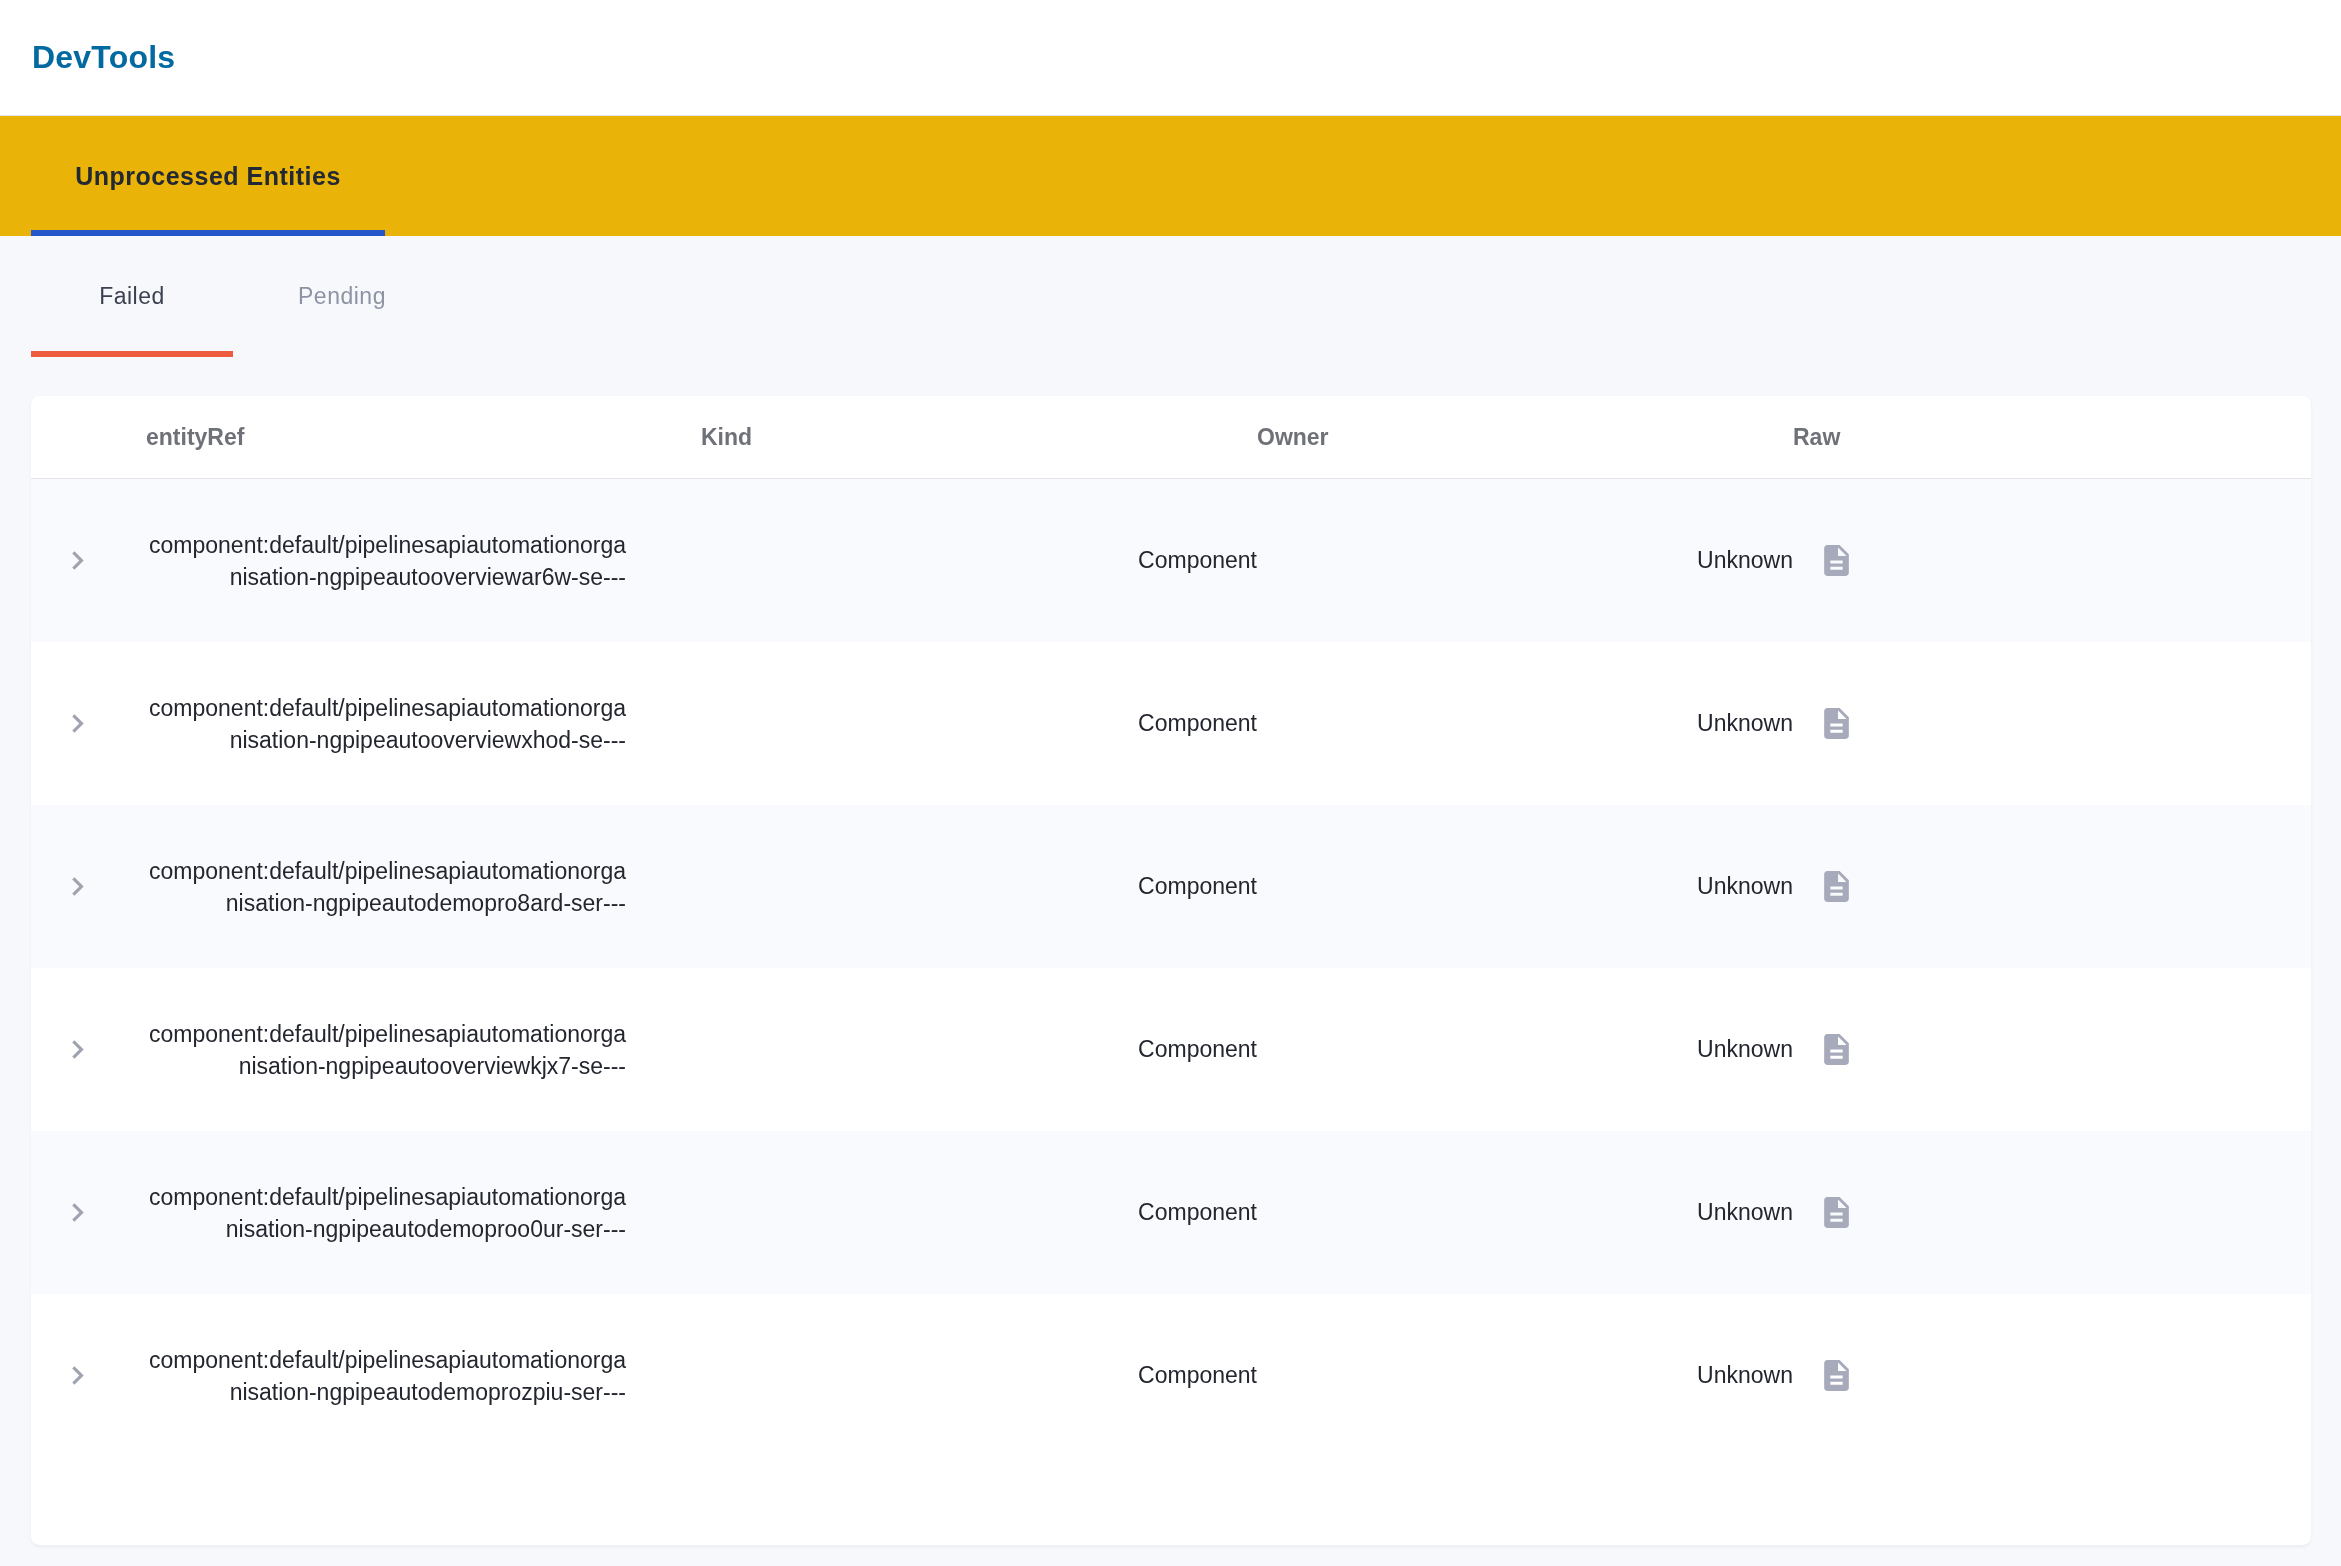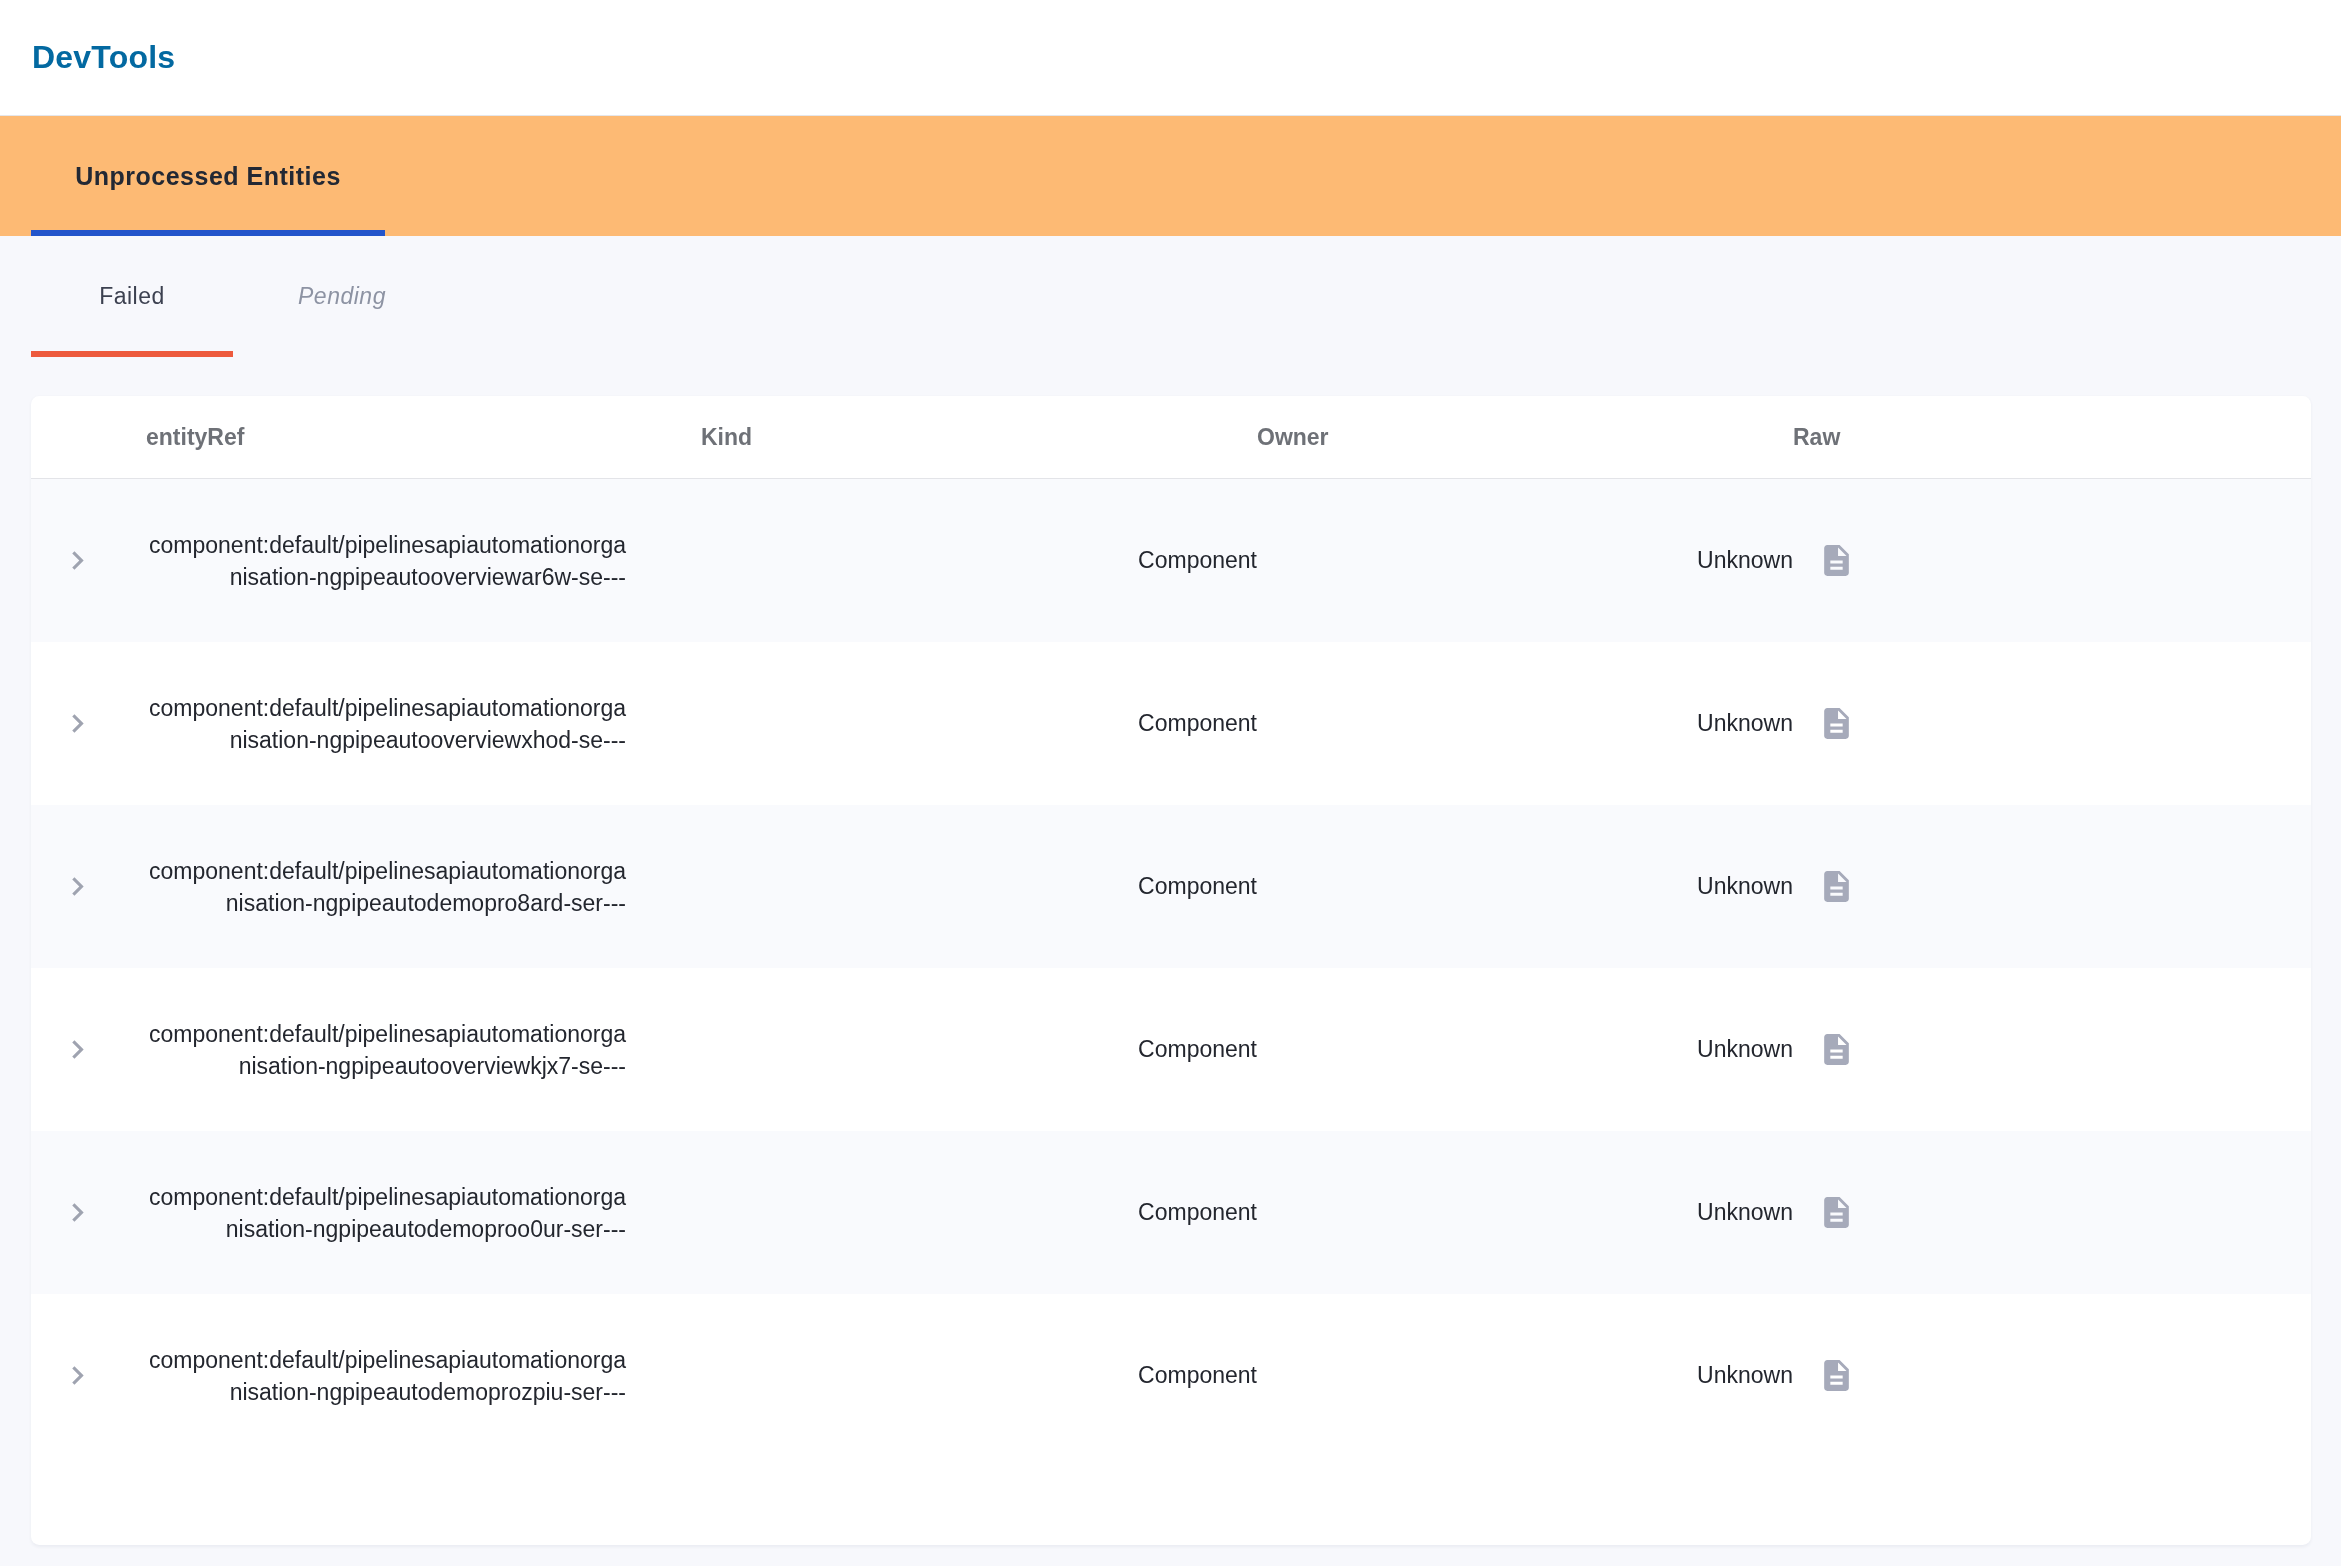--- a/index.html
+++ b/index.html
@@ -22,21 +22,21 @@
   }
   .topbar h1 {
     font-size: 32px;
     font-weight: 700;
     color: #0369a1;
     letter-spacing: 0.2px;
   }
 
   
   .main-tabs {
-    background: #fdba74;
+    background: #eab308;
     height: 120px;
     display: flex;
     padding-left: 31px;
   }
   .main-tab {
     width: 354px;
     height: 120px;
     display: flex;
     align-items: center;
     justify-content: center;
@@ -78,21 +78,21 @@
     justify-content: center;
     position: relative;
     cursor: pointer;
   }
   .sub-tab .label {
     font-size: 23px;
     font-weight: 500;
     letter-spacing: 0.5px;
   }
   .sub-tab.active .label { color: #3c4150; }
-  .sub-tab.inactive .label { color: #8d93a3; font-style: italic; }
+  .sub-tab.inactive .label { color: #8d93a3; }
   .sub-tab .indicator {
     position: absolute;
     left: 0; right: 0; bottom: 0;
     height: 5.8px;
     background: #ed5a3d;
   }
 
   
   .card {
     margin: 39px 31px 0 31px;

